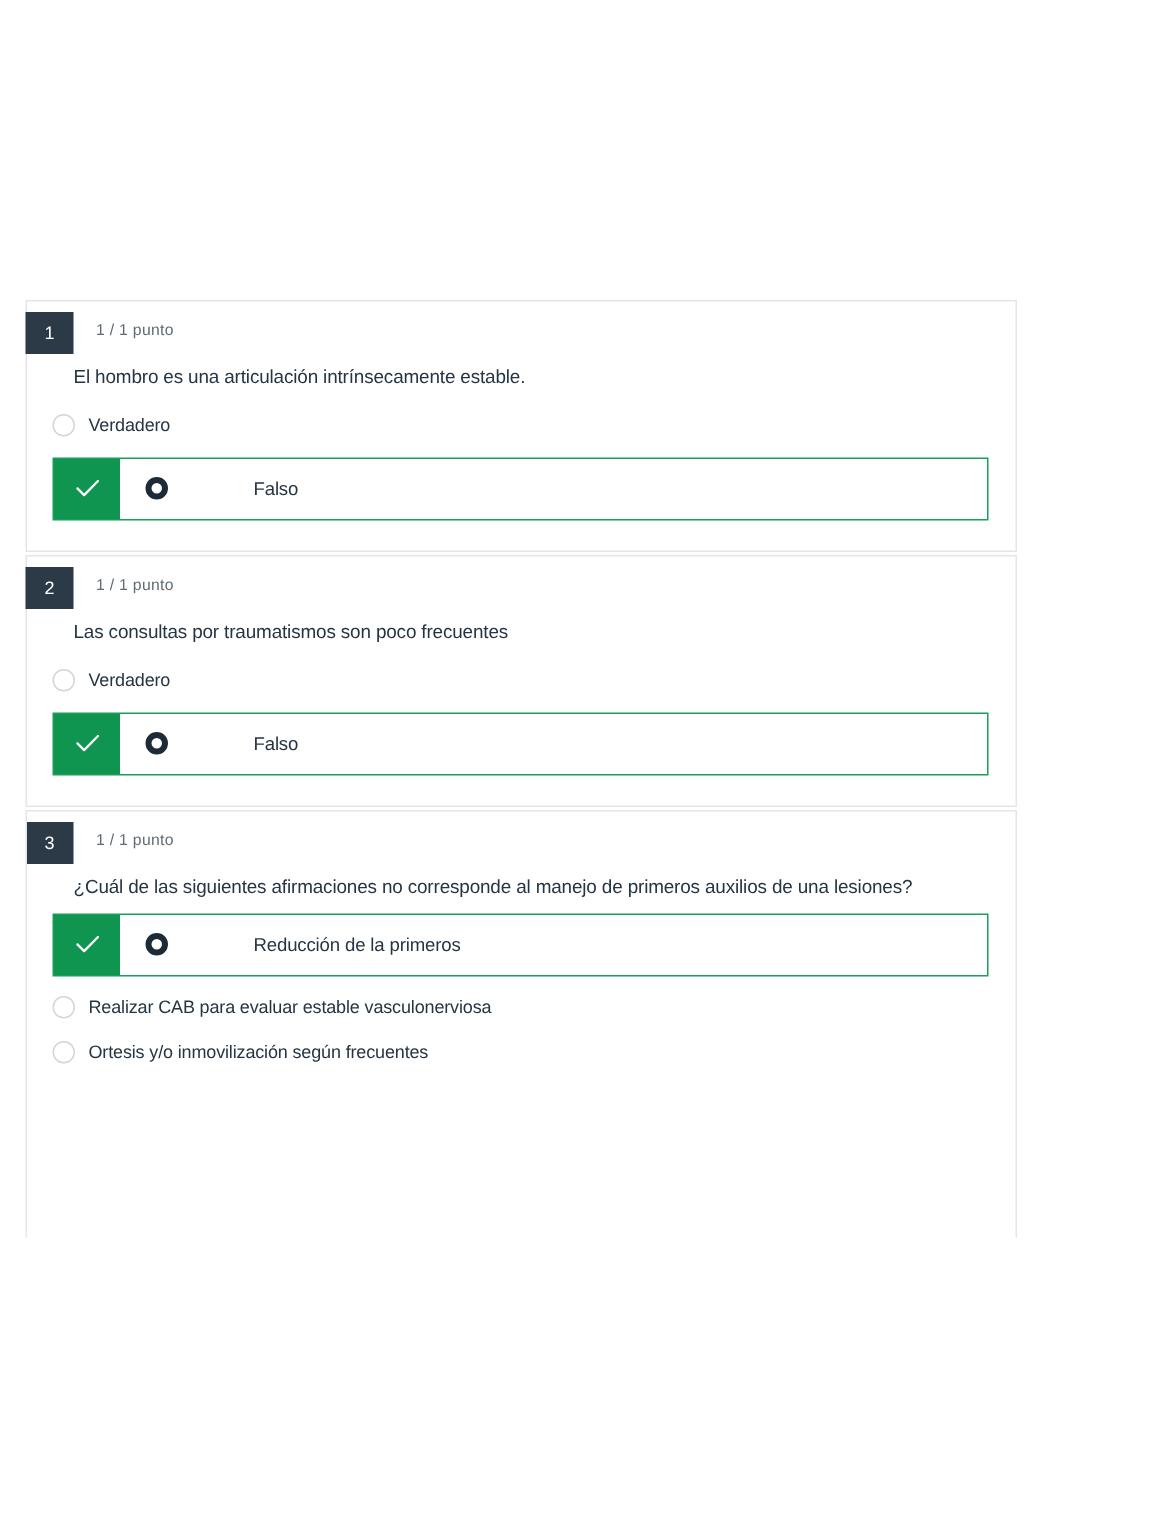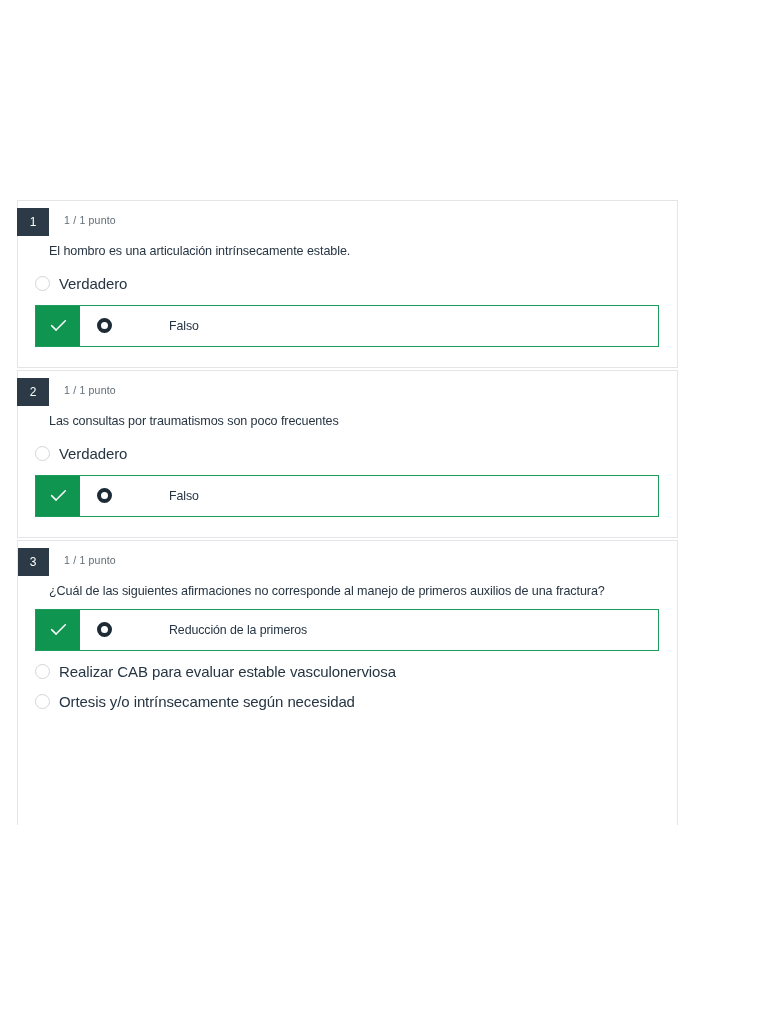--- a/index.html
+++ b/index.html
@@ -89,21 +89,21 @@
   .radio-empty {
     width: 15px;
     height: 15px;
     border-radius: 50%;
     border: 1.5px solid #d2d6da;
     box-sizing: border-box;
     flex: 0 0 auto;
     margin-right: 9px;
   }
   .option-label {
-    font-size: 15px;
+    font-size: 12px;
     color: #263543;
     letter-spacing: -0.1px;
     line-height: 1.3;
   }
 
   
   .option-correct {
     display: flex;
     align-items: stretch;
     margin: 6px 3px 6px 17px;
@@ -195,36 +195,36 @@
             <span class="correct-label">Falso</span>
           </div>
         </div>
       </div>
     </div>
     <div class="question-card clipped" style="height: 285.25px; overflow: hidden;">
       <div class="q-header">
         <div class="q-number-badge">3</div>
         <div class="q-points">1 / 1 punto</div>
       </div>
-      <div class="q-prompt">¿Cuál de las siguientes afirmaciones no corresponde al manejo de primeros auxilios de una fractura?</div>
+      <div class="q-prompt">¿Cuál de las siguientes afirmaciones no corresponde al manejo de primeros auxilios de una lesiones?</div>
       <div class="options">
         <div class="option-correct">
           <div class="correct-flag">
             <svg class="check-icon" width="17" height="13" viewBox="0 0 17 13" fill="none" xmlns="http://www.w3.org/2000/svg" aria-hidden="true">
               <path d="M1.6 6.6 L6.1 11.1 L15.3 1.7" stroke="#ffffff" stroke-width="1.5" stroke-linecap="round" stroke-linejoin="round" fill="none"></path>
             </svg>
           </div>
           <div class="correct-body">
             <span class="radio-filled"></span>
             <span class="correct-label">Reducción de la primeros</span>
           </div>
         </div>
         <div class="option">
           <span class="radio-empty"></span>
           <span class="option-label">Realizar CAB para evaluar estable vasculonerviosa</span>
         </div>
         <div class="option">
           <span class="radio-empty"></span>
-          <span class="option-label">Ortesis y/o intrínsecamente según necesidad</span>
+          <span class="option-label">Ortesis y/o inmovilización según frecuentes</span>
         </div>
       </div>
     </div>
   </div>
 
 </body></html>

